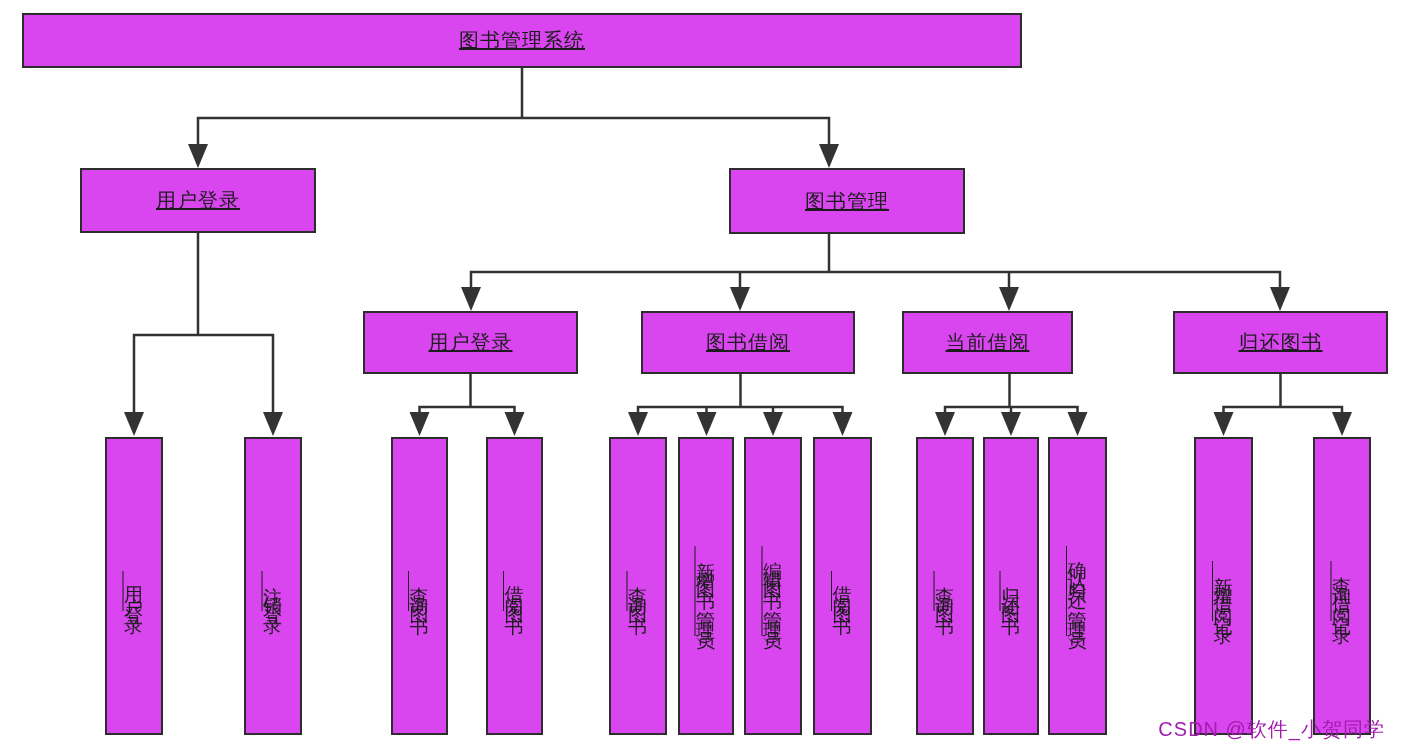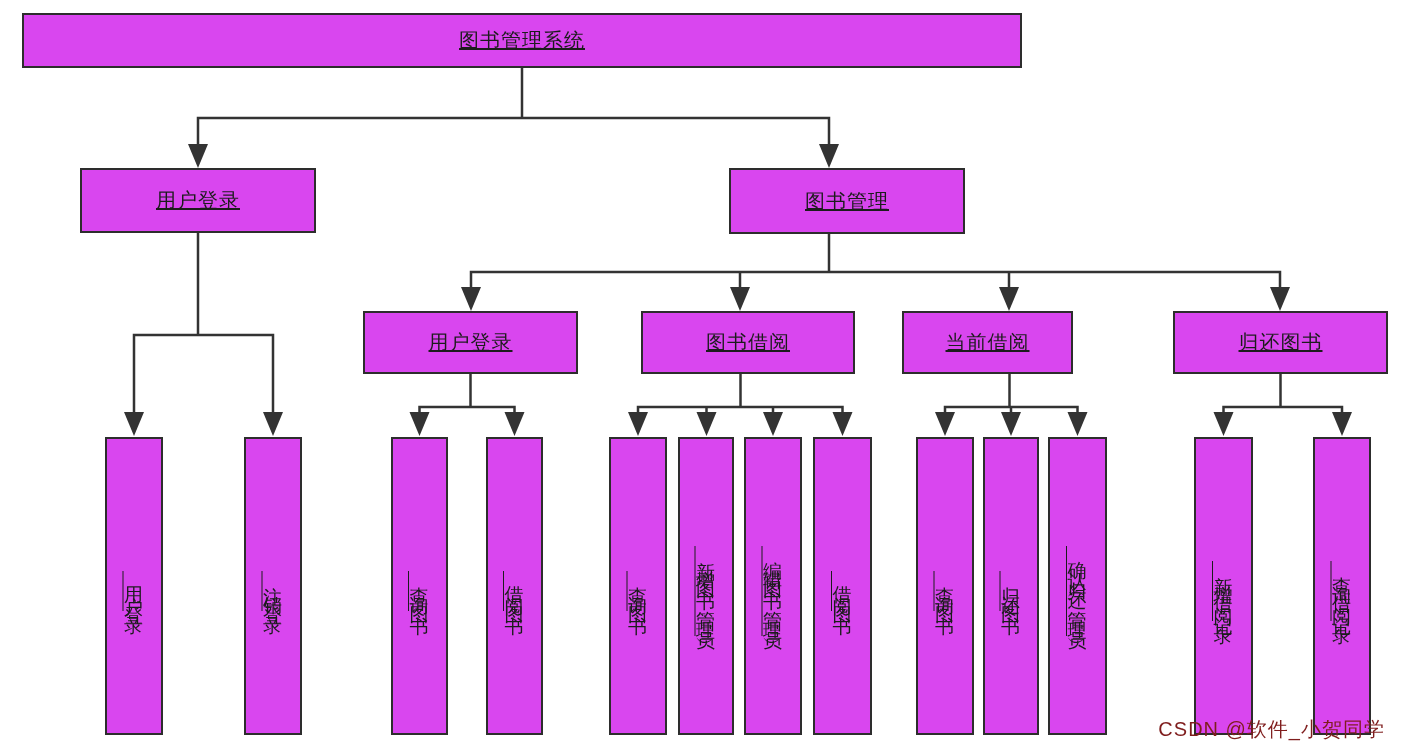--- a/index.html
+++ b/index.html
@@ -36,21 +36,21 @@
     line-height: 1;
     letter-spacing: 10px;
     margin-bottom: -10px;
     white-space: nowrap;
   }
   .watermark {
     position: absolute;
     right: 20px;
     bottom: 4px;
     font-size: 20px;
-    color: #7f1d1d;
+    color: #a21caf;
     letter-spacing: 1px;
     z-index: 5;
   }
 </style>
 </head>
 <body>
 
 <div class="canvas">
 
   <svg class="connectors" width="1405" height="747" viewBox="0 0 1405 747" xmlns="http://www.w3.org/2000/svg">

